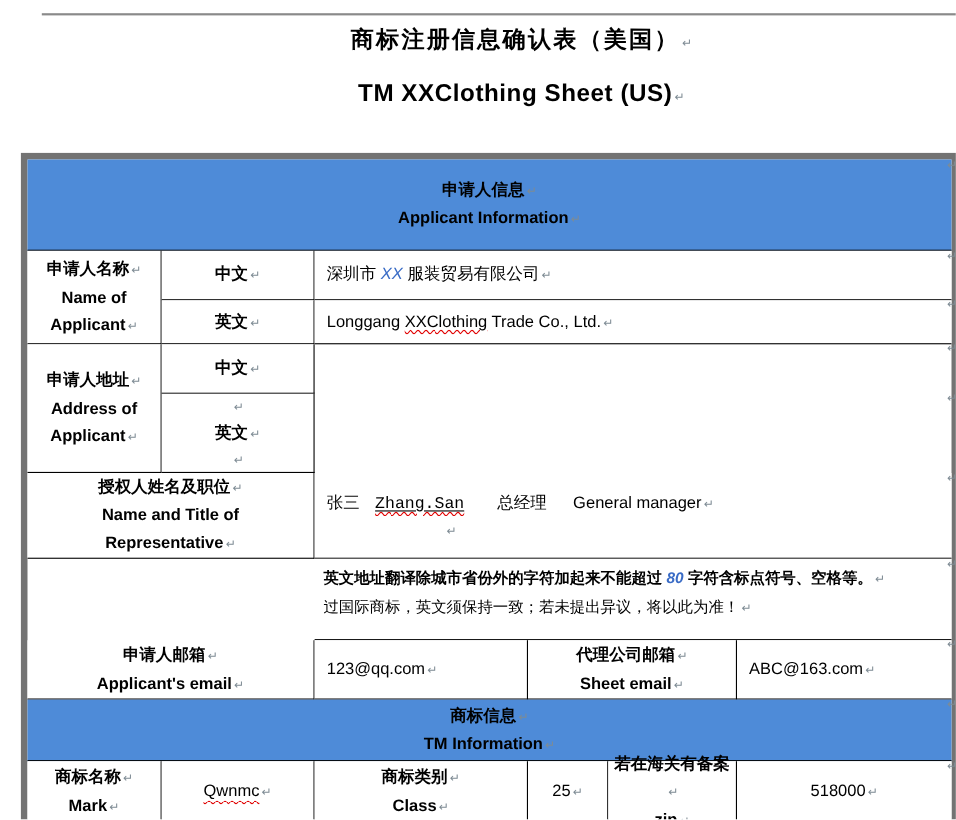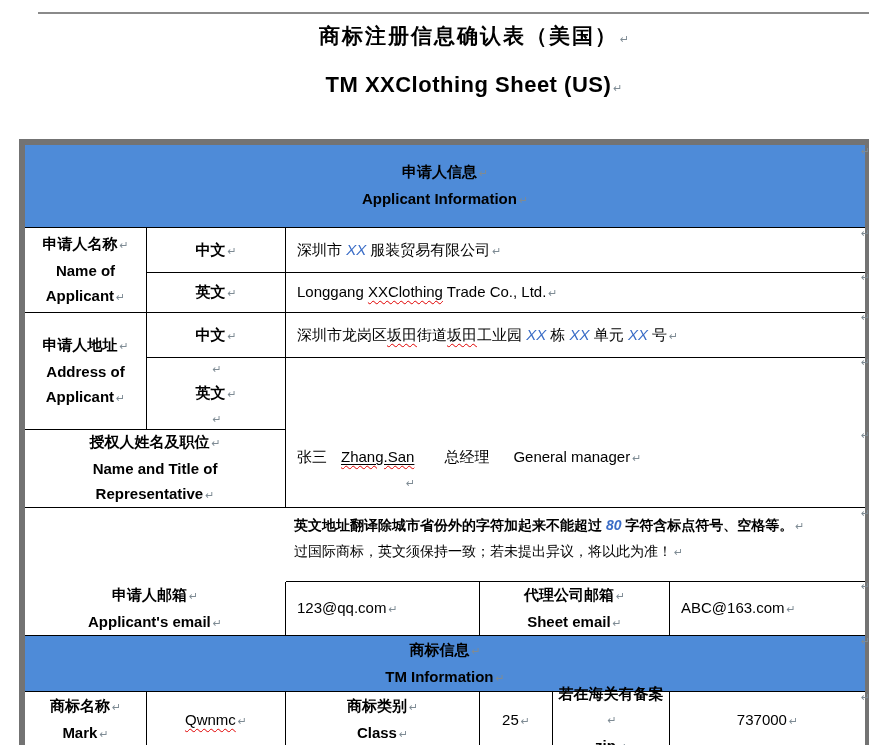--- a/index.html
+++ b/index.html
@@ -22,21 +22,21 @@
      display:flex;flex-direction:column;justify-content:center;align-items:center;
      text-align:center;font-size:15px;line-height:25px;background:#fff;}
   .nr{border-right:none}.nb{border-bottom:none}
   .bold{font-weight:bold}
   .lv{align-items:flex-start;text-align:left;padding-left:11px;}
   .bluehdr{grid-column:1/-1;background:var(--blue);font-weight:bold;line-height:25px;}
   .xx{color:var(--lblue);font-style:italic;}
   .sq{text-decoration-line:underline;text-decoration-style:wavy;text-decoration-color:#e00000;
       text-decoration-thickness:1px;text-underline-offset:3px;}
   .ul{text-decoration-line:underline;text-decoration-style:solid;text-decoration-color:#000;
-      text-decoration-thickness:1px;text-underline-offset:2px;}
+      text-decoration-thickness:1px;text-underline-offset:2px;font-family:Liberation Mono, monospace;}
   .gq{background:rgba(140,170,140,.22);text-decoration-line:underline;text-decoration-style:wavy;
       text-decoration-color:#3f9b3f;text-decoration-thickness:1px;text-underline-offset:3px;}
   .hdr1{grid-row:1}
   .nmLabel{grid-row:2/4;grid-column:1}
   .nmTagZh{grid-row:2;grid-column:2}
   .nmValZh{grid-row:2;grid-column:3/7}
   .nmTagEn{grid-row:3;grid-column:2}
   .nmValEn{grid-row:3;grid-column:3/7}
   .adLabel{grid-row:4/6;grid-column:1}
   .adTagZh{grid-row:4;grid-column:2}
@@ -95,23 +95,20 @@
     </div>
 
     <div class="c bold adLabel">
       <div><span>申请人地址</span><span class="pm">↵</span></div>
       <div>Address of</div>
       <div><span>Applicant</span><span class="pm">↵</span></div>
     </div>
     <div class="c bold adTagZh">
       <div><span>中文</span><span class="pm">↵</span></div>
     </div>
-    <div class="c lv adValZh nr">
-      <div><span>深圳市龙岗区</span><span class="sq">坂田</span><span>街道</span><span class="sq">坂田</span><span>工业园 </span><span class="xx">XX</span><span> 栋 </span><span class="xx">XX</span><span> 单元 </span><span class="xx">XX</span><span> 号</span><span class="pm">↵</span></div>
-    </div>
     <div class="c bold adTagEn">
       <div><span class="pm">↵</span></div>
       <div><span>英文</span><span class="pm">↵</span></div>
       <div><span class="pm">↵</span></div>
     </div>
 
     <div class="c bold repLabel">
       <div><span>授权人姓名及职位</span><span class="pm">↵</span></div>
       <div>Name and Title of</div>
       <div><span>Representative</span><span class="pm">↵</span></div>
@@ -158,21 +155,21 @@
       <div><span>Class</span><span class="pm">↵</span></div>
     </div>
     <div class="c m4 nb">
       <div><span>25</span><span class="pm">↵</span></div>
     </div>
     <div class="c bold m5 nb">
       <div><span>若在海关有备案</span><span class="pm">↵</span></div>
       <div><span>zip</span><span class="pm">↵</span></div>
     </div>
     <div class="c m6 nr nb">
-      <div><span>737000</span><span class="pm">↵</span></div>
+      <div><span>518000</span><span class="pm">↵</span></div>
     </div>
   </div>
 
   <span class="rowmark" style="top:146px">↵</span>
   <span class="rowmark" style="top:228px">↵</span>
   <span class="rowmark" style="top:272px">↵</span>
   <span class="rowmark" style="top:312px">↵</span>
   <span class="rowmark" style="top:357px">↵</span>
   <span class="rowmark" style="top:430px">↵</span>
   <span class="rowmark" style="top:508px">↵</span>

